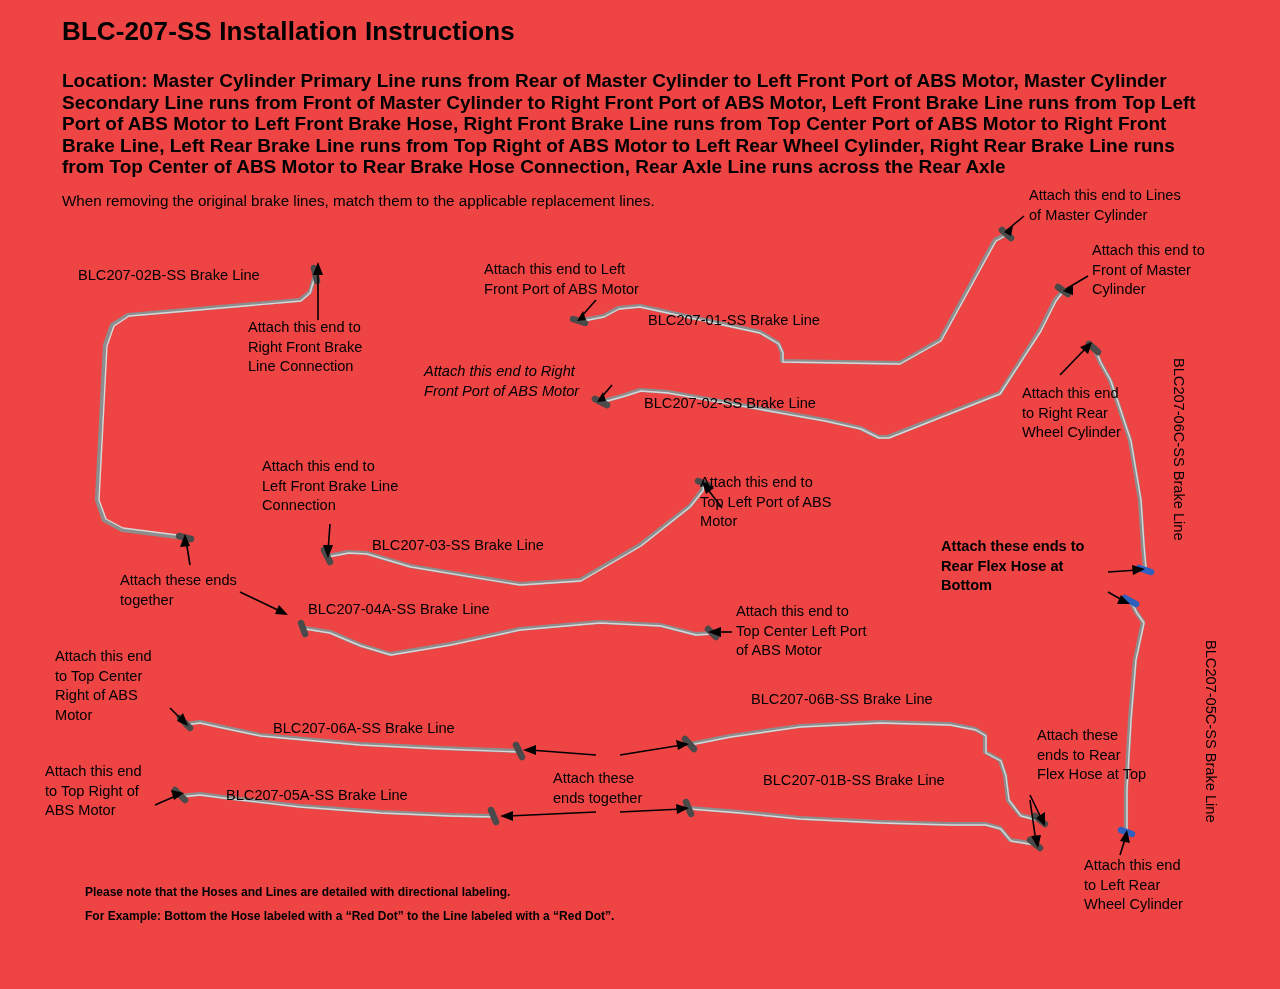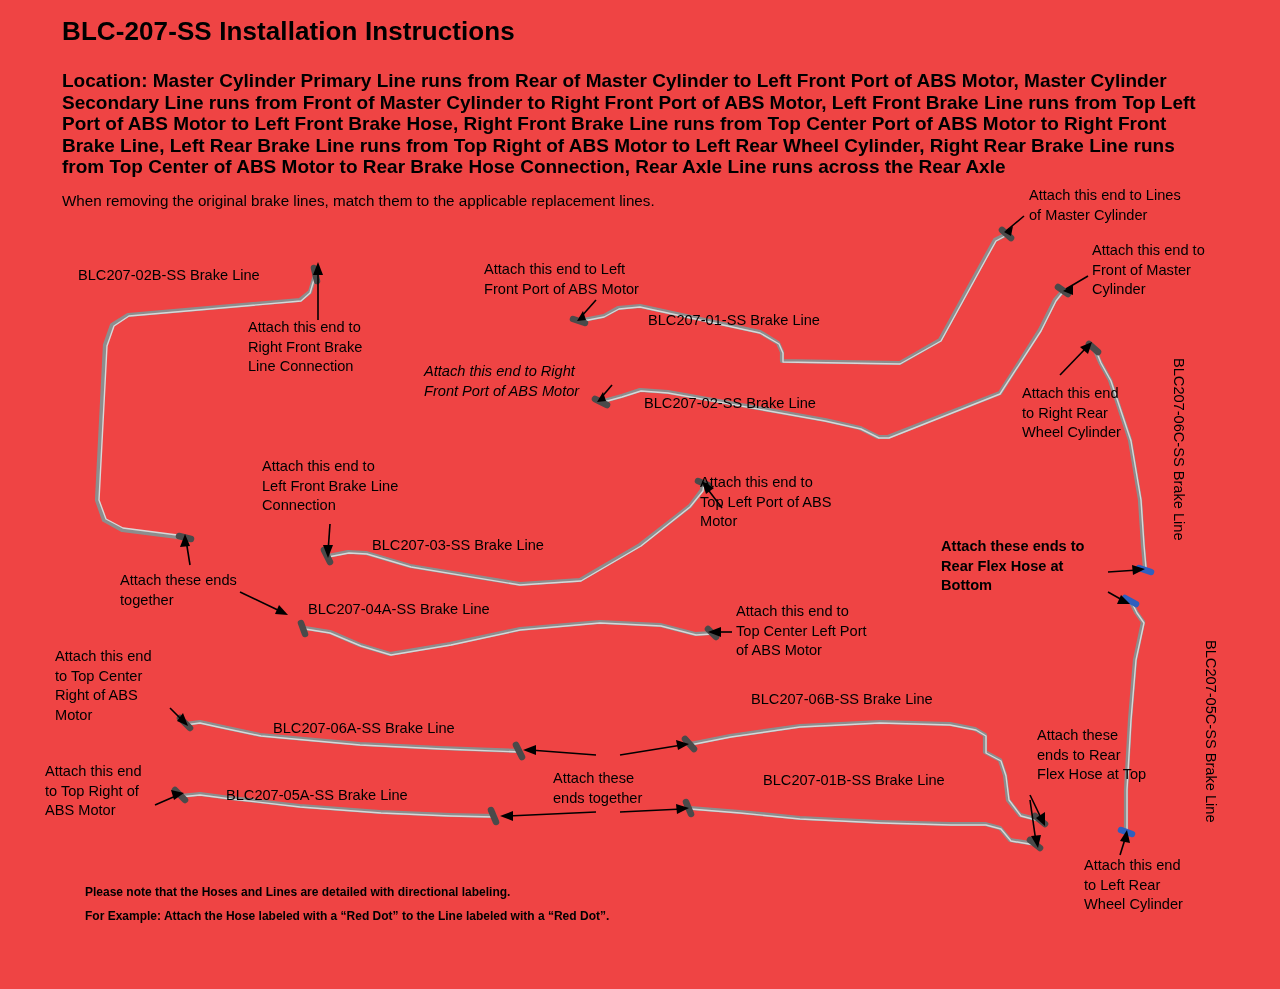--- a/index.html
+++ b/index.html
@@ -315,16 +315,16 @@
 ends together</div>
   <div class="lbl" style="left:1037px; top:726px;">Attach these
 ends to Rear
 Flex Hose at Top</div>
   <div class="lbl" style="left:1084px; top:856px;">Attach this end
 to Left Rear
 Wheel Cylinder</div>
 
   <div id="footer-note">
     <div>Please note that the Hoses and Lines are detailed with directional labeling.</div>
-    <div>For Example: Attach the Hose labeled with a “Red Dot” to the Line labeled with a “Red Dot”.</div>
+    <div>For Example: Bottom the Hose labeled with a “Red Dot” to the Line labeled with a “Red Dot”.</div>
   </div>
 
 </div>
 
 </body></html>

